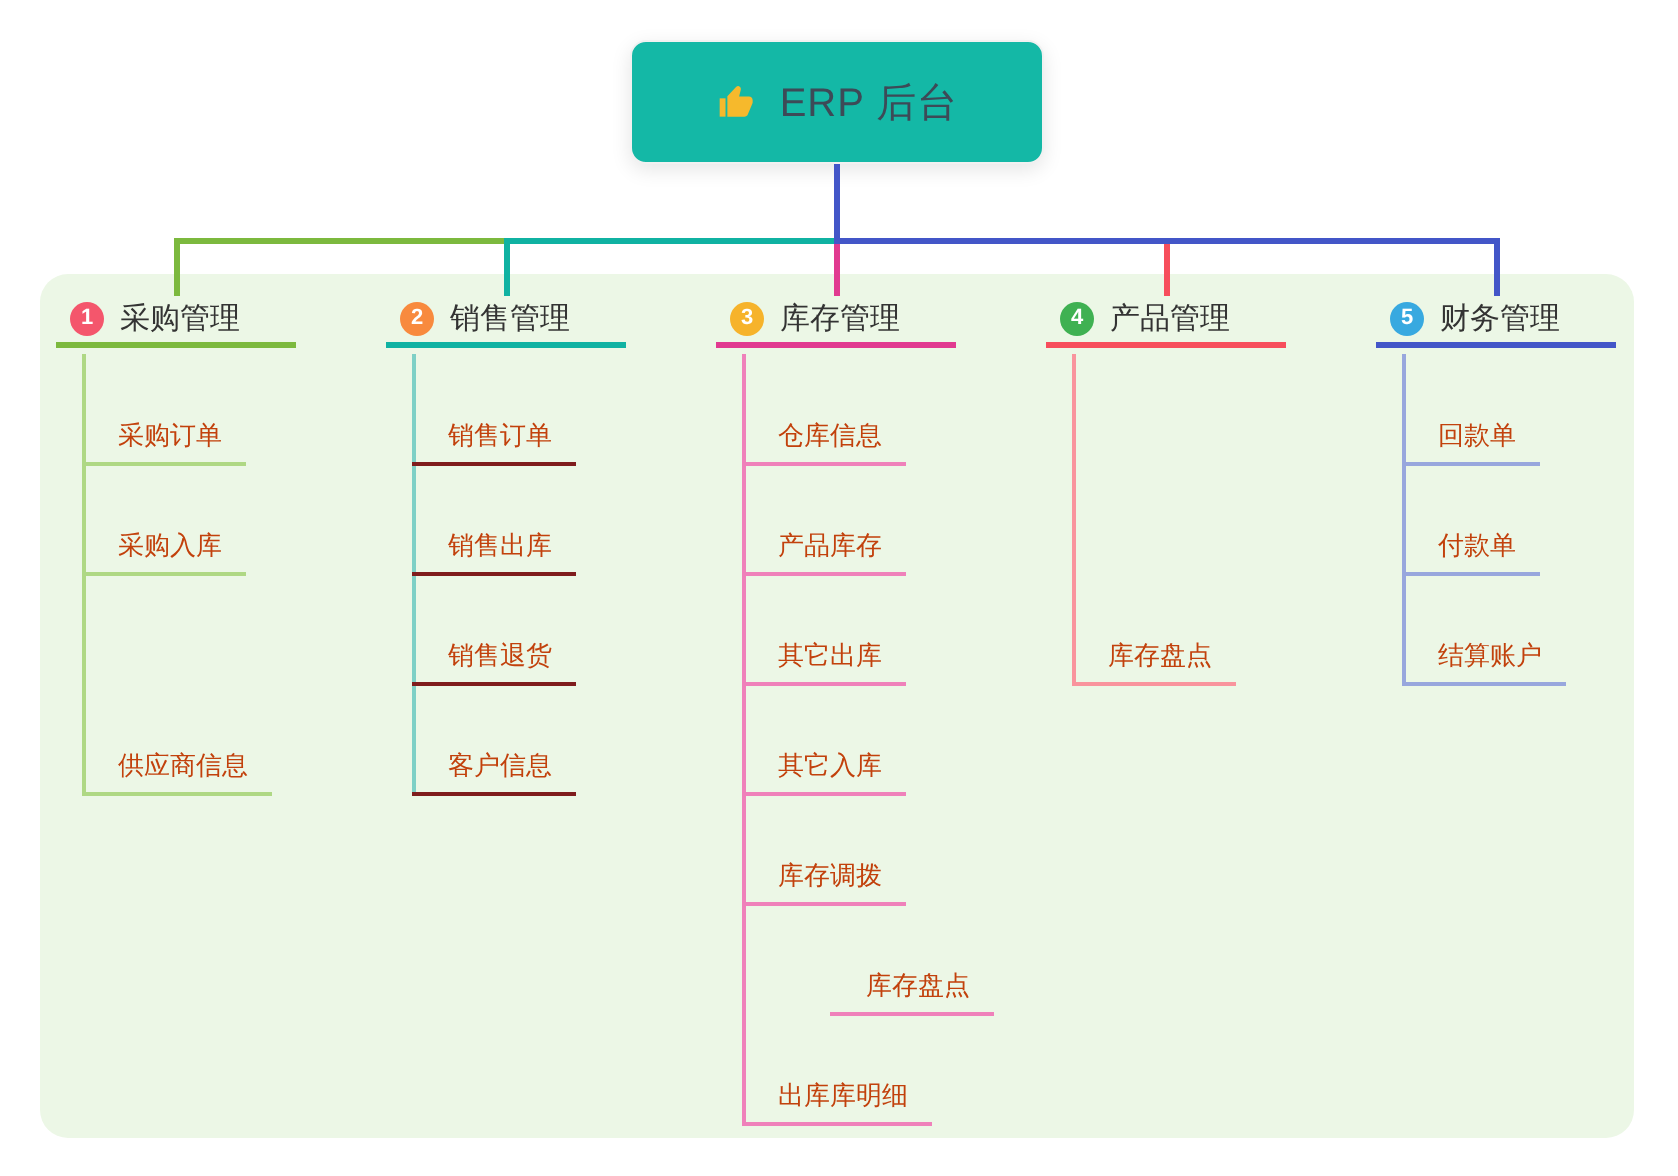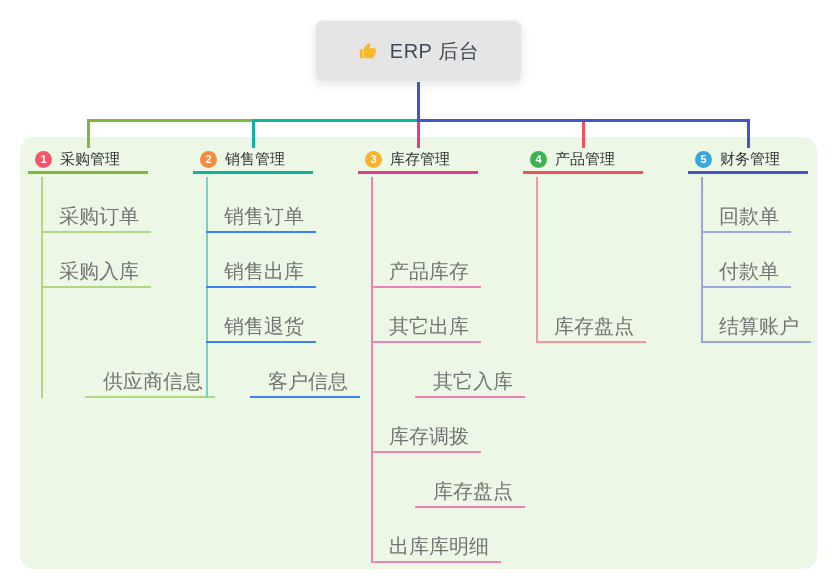--- a/index.html
+++ b/index.html
@@ -4,21 +4,21 @@
 <style>
   html,body { margin:0; padding:0; background:#ffffff; }
   .canvas {
     position:relative; width:839px; height:588px; background:#ffffff;
     font-family:"Liberation Sans","DejaVu Sans",sans-serif; overflow:hidden;
   }
 
   
   .root-node {
     position:absolute; left:315px; top:20px; width:207px; height:62px;
-    background:#e5e5e5; border:1px solid #f1f1f1; border-radius:8px;
+    background:#14b8a6; border:1px solid #f1f1f1; border-radius:8px;
     box-shadow:0 3px 10px rgba(0,0,0,0.10);
     display:flex; align-items:center; justify-content:center; gap:10px;
     box-sizing:border-box; cursor:pointer;
   }
   .root-node .root-label { font-size:20px; color:#3d4a57; font-weight:500; letter-spacing:0.5px; }
   .root-node .thumb { width:22px; height:22px; display:inline-flex; }
 
   
   .line { position:absolute; }
   .root-drop   { left:417px; top:82px;  width:3px;  height:40px; background:#4356c8; }
@@ -64,30 +64,30 @@
   .vline { position:absolute; top:177px; width:2px; }
   .vl-1 { left:41px;  height:221px; background:#afd884; }
   .vl-2 { left:206px; height:221px; background:#7ed0c6; }
   .vl-3 { left:371px; height:386px; background:#ef81ba; }
   .vl-4 { left:536px; height:166px; background:#f9949d; }
   .vl-5 { left:701px; height:166px; background:#98a7dd; }
 
   
   .child {
     position:absolute; height:26px; line-height:26px;
-    padding:0 12px 0 18px; font-size:20px; color:#737373;
-    white-space:nowrap; cursor:pointer; box-sizing:content-box;font-family:Liberation Mono, monospace;
+    padding:0 12px 0 18px; font-size:13px; color:#c2410c;
+    white-space:nowrap; cursor:pointer; box-sizing:content-box;
   }
   .c-1 { left:41px;  border-bottom:2px solid #afd884; }
-  .c-2 { left:206px; border-bottom:2px solid #3b82f6; }
+  .c-2 { left:206px; border-bottom:2px solid #7f1d1d; }
   .c-3 { left:371px; border-bottom:2px solid #ef81ba; }
   .c-4 { left:536px; border-bottom:2px solid #f9949d; }
   .c-5 { left:701px; border-bottom:2px solid #98a7dd; }
   .r1 { top:205px; } .r2 { top:260px; } .r3 { top:315px; }
-  .r4 { top:370px;margin-left:44px; } .r5 { top:425px; } .r6 { top:480px;margin-left:44px; } .r7 { top:535px; }
+  .r4 { top:370px; } .r5 { top:425px; } .r6 { top:480px;margin-left:44px; } .r7 { top:535px; }
 </style>
 </head>
 <body>
 
 <div class="canvas">
 
   <div class="root-node">
     <span class="thumb">
       <svg viewBox="0 0 24 24" width="22" height="22">
         <path fill="#f6b92c" d="M2 10h3.2v10H2z"></path>
@@ -125,20 +125,21 @@
   <div class="child c-2 r1">销售订单</div>
   <div class="child c-2 r2">销售出库</div>
   <div class="child c-2 r3">销售退货</div>
   <div class="child c-2 r4">客户信息</div>
 
   <div class="branch-header bh-3">
     <span class="badge">3</span>
     <span class="label">库存管理</span>
   </div>
   <div class="vline vl-3"></div>
+  <div class="child c-3 r1">仓库信息</div>
   <div class="child c-3 r2">产品库存</div>
   <div class="child c-3 r3">其它出库</div>
   <div class="child c-3 r4">其它入库</div>
   <div class="child c-3 r5">库存调拨</div>
   <div class="child c-3 r6">库存盘点</div>
   <div class="child c-3 r7">出库库明细</div>
 
   <div class="branch-header bh-4">
     <span class="badge">4</span>
     <span class="label">产品管理</span>

